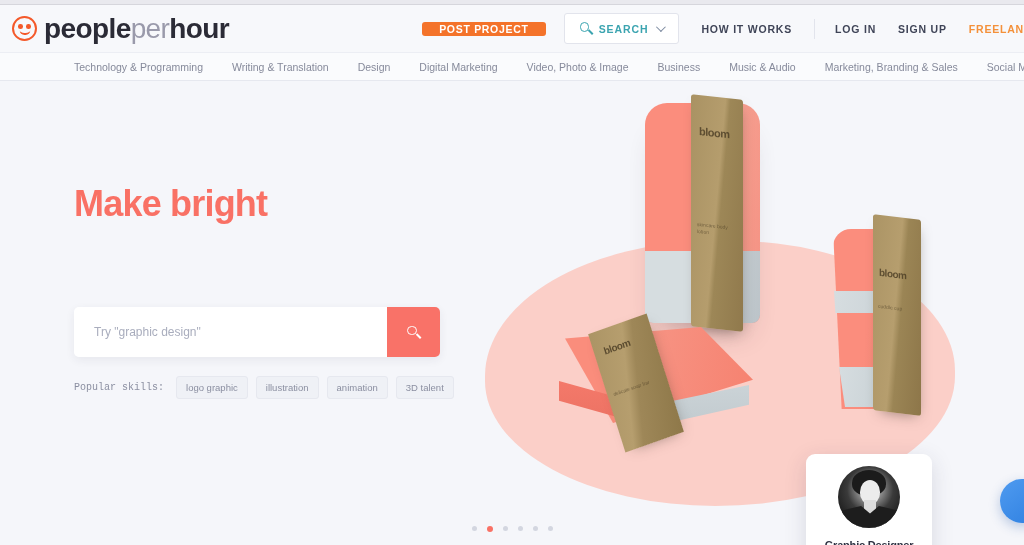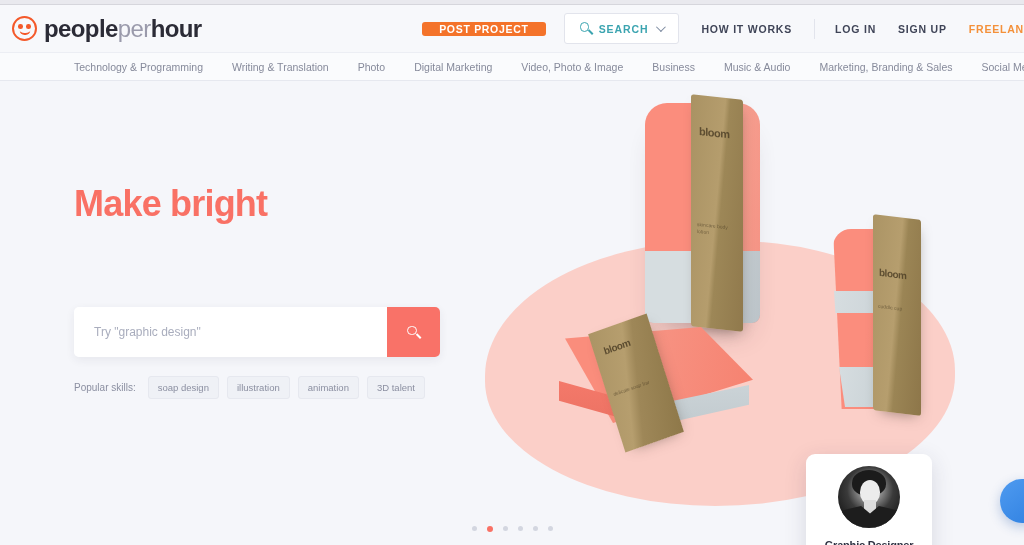--- a/index.html
+++ b/index.html
@@ -34,21 +34,21 @@
     position: absolute; top: 6px; width: 4.6px; height: 4.6px;
     border-radius: 50%; background: #f4592a;
   }
   .logo-eye.l { left: 4px; }
   .logo-eye.r { right: 4px; }
   .logo-mouth {
     position: absolute; bottom: 4.5px; left: 50%; transform: translateX(-50%);
     width: 11px; height: 5px; border-bottom: 2.2px solid #f4592a;
     border-radius: 0 0 11px 11px;
   }
-  .logo-text { font-size: 24px; letter-spacing: -0.6px; white-space: nowrap; }
+  .logo-text { font-size: 28px; letter-spacing: -0.6px; white-space: nowrap; }
   .logo-text .b { font-weight: bold; color: #2b2b36; }
   .logo-text .g { font-weight: normal; color: #9a9aab; }
 
   .header-right {
     margin-left: auto; display: flex; align-items: center;
     gap: 0; padding-right: 0;
   }
   .btn-post {
     background: #f4732a; color: #fff; font-size: 10.5px; font-weight: bold;
     letter-spacing: 0.7px; padding: 1px 17px; border: none; border-radius: 3px;
@@ -120,21 +120,21 @@
   }
   .mag .stick {
     position: absolute; right: 0px; bottom: 0px; width: 5.5px; height: 1.7px;
     background: #fff; transform: rotate(45deg); transform-origin: right center;
   }
   .mag.teal .ring { border-color: #3ba4b0; }
   .mag.teal .stick { background: #3ba4b0; }
   .mag.teal { width: 13px; height: 13px; }
 
   .skills { margin-top: 19px; display: flex; align-items: center; gap: 8px; }
-  .skills-label { font-size: 10px; color: #8b8fa1; margin-right: 4px; white-space: nowrap; }
+  .skills-label { font-size: 10px; color: #8b8fa1; margin-right: 4px; white-space: nowrap; font-family: Liberation Mono, monospace; }
   .skill-tag {
     font-size: 9.5px; color: #8b8fa1; background: #eff1f6;
     border: 1px solid #e6e8ef; border-radius: 3px; padding: 5px 9px;
     cursor: pointer; white-space: nowrap;
   }
 
   
   .art { position: absolute; left: 455px; top: 0; width: 569px; height: 464px; }
   .blob {
     position: absolute; left: 30px; top: 160px; width: 470px; height: 265px;
@@ -327,21 +327,21 @@
       <a class="nav-link first-after-sep">LOG IN</a>
       <a class="nav-link">SIGN UP</a>
       <a class="nav-link accent">FREELAN</a>
     </div>
   </div>
 
   <div class="catbar">
     <div class="cat-inner">
       <a class="cat-item">Technology &amp; Programming</a>
       <a class="cat-item">Writing &amp; Translation</a>
-      <a class="cat-item">Photo</a>
+      <a class="cat-item">Design</a>
       <a class="cat-item">Digital Marketing</a>
       <a class="cat-item">Video, Photo &amp; Image</a>
       <a class="cat-item">Business</a>
       <a class="cat-item">Music &amp; Audio</a>
       <a class="cat-item">Marketing, Branding &amp; Sales</a>
       <a class="cat-item">Social Media</a>
     </div>
   </div>
 
   <div class="hero">
@@ -359,21 +359,21 @@
         <button class="search-go">
           <span class="mag">
             <span class="ring"></span>
               <span class="stick"></span>
           </span>
         </button>
       </div>
 
       <div class="skills">
         <span class="skills-label">Popular skills:</span>
-        <span class="skill-tag">soap design</span>
+        <span class="skill-tag">logo graphic</span>
         <span class="skill-tag">illustration</span>
         <span class="skill-tag">animation</span>
         <span class="skill-tag">3D talent</span>
       </div>
     </div>
 
     <div class="art">
       <div class="blob"></div>
 
       <div class="pkg tube1">

